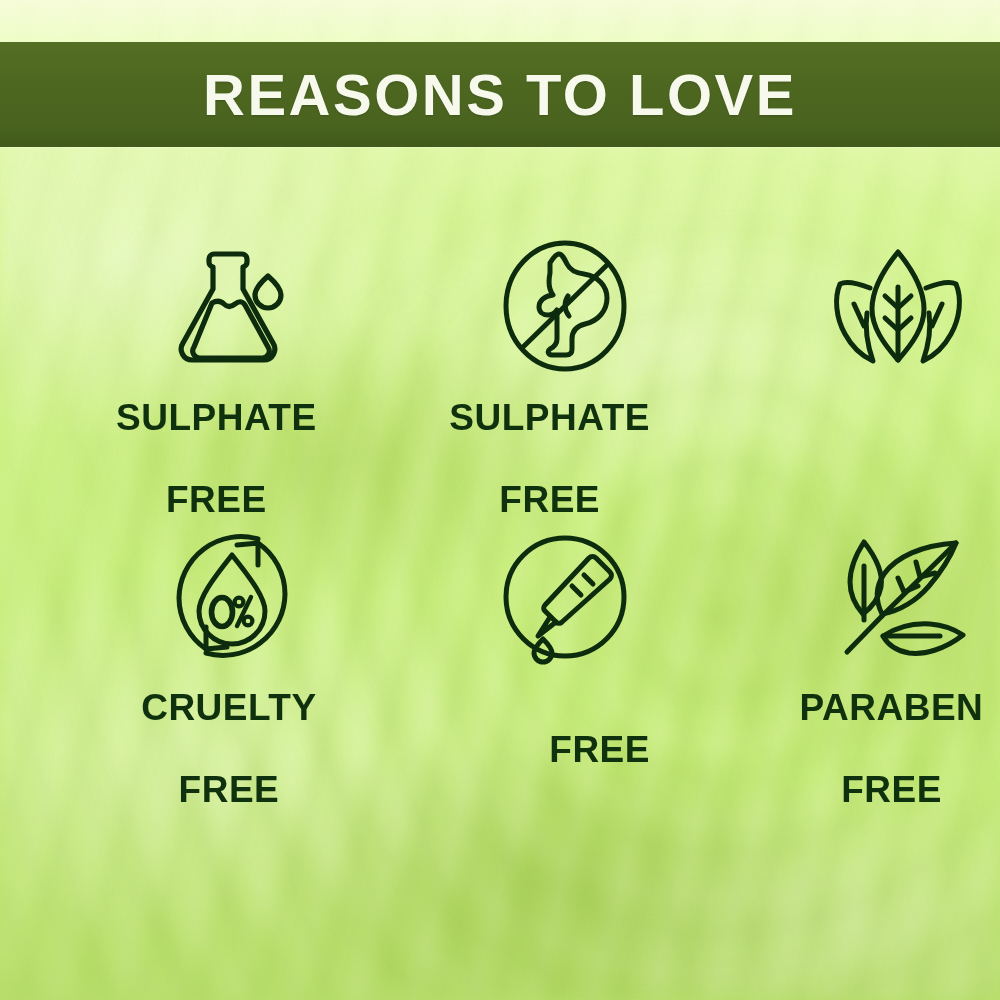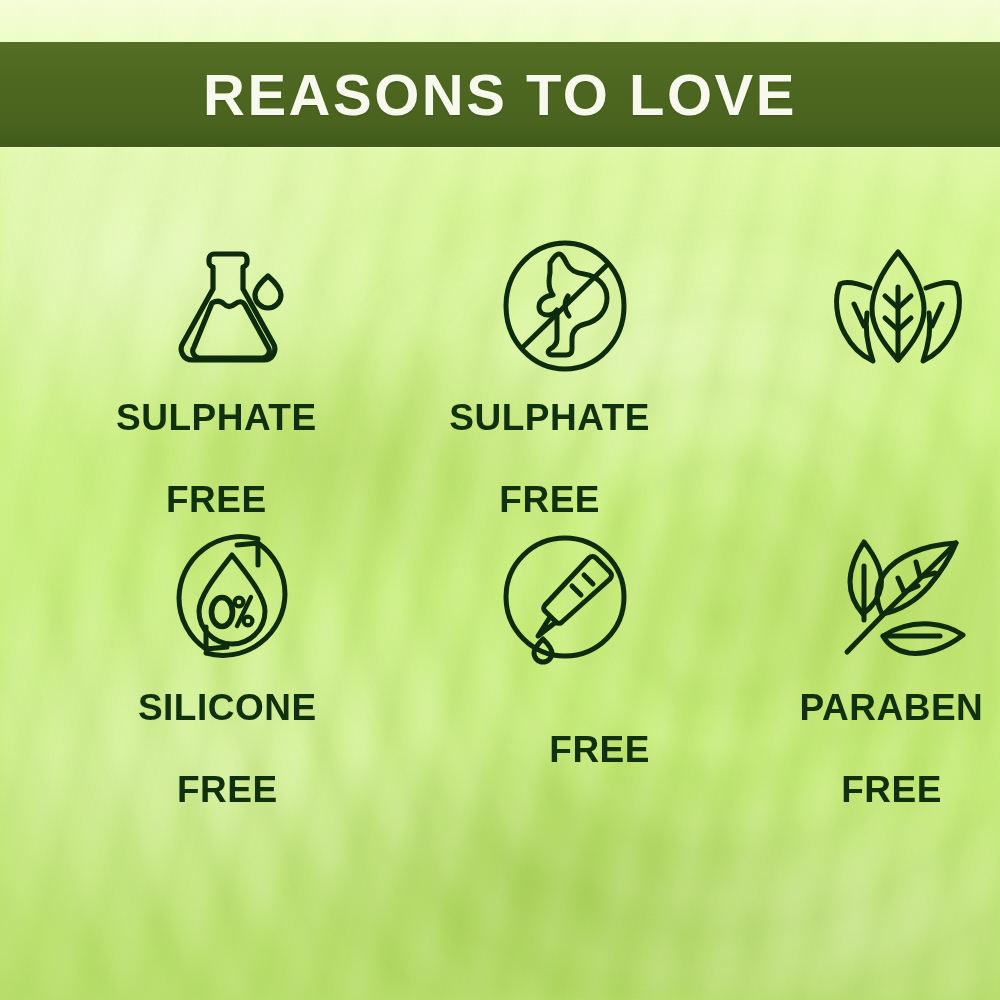--- a/index.html
+++ b/index.html
@@ -183,21 +183,21 @@
           <path d="M96 17 l0 22 M96 17 l-21 2"></path>
           <path d="M44 123 l0 -22 M44 123 l21 -2"></path>
           <path d="M70 29 c20 25 33 43 33 56 a33 33 0 0 1 -66 0 c0 -13 13 -31 33 -56 z"></path>
           <ellipse cx="60" cy="86" rx="10.5" ry="14.5" stroke-width="5.6"></ellipse>
           <circle cx="77" cy="76" r="4.4" stroke-width="4.2"></circle>
           <circle cx="86" cy="95" r="4.4" stroke-width="4.2"></circle>
           <path d="M89 71 l-14 29" stroke-width="4.4"></path>
         </svg>
       </div>
       <div class="label">
-        <span>SILICONE</span>
+        <span>CRUELTY</span>
         <span class="l2">FREE</span>
       </div>
     </div>
 
     <div class="cell">
       <div class="icon-wrap">
         <svg width="140" height="140" viewBox="0 0 140 140" fill="none" stroke="#0d2b0d" stroke-width="5" stroke-linecap="round" stroke-linejoin="round">
           <circle cx="70" cy="70" r="59"></circle>
           <path d="M101 31 l14 14 a5 5 0 0 1 0 7 l-48 43 a4 4 0 0 1 -6 0 l-11 -11 a4 4 0 0 1 0 -6 l44 -47 a5 5 0 0 1 7 0 z"></path>
           <path d="M61 95 l-18 14 l12 -19"></path>

